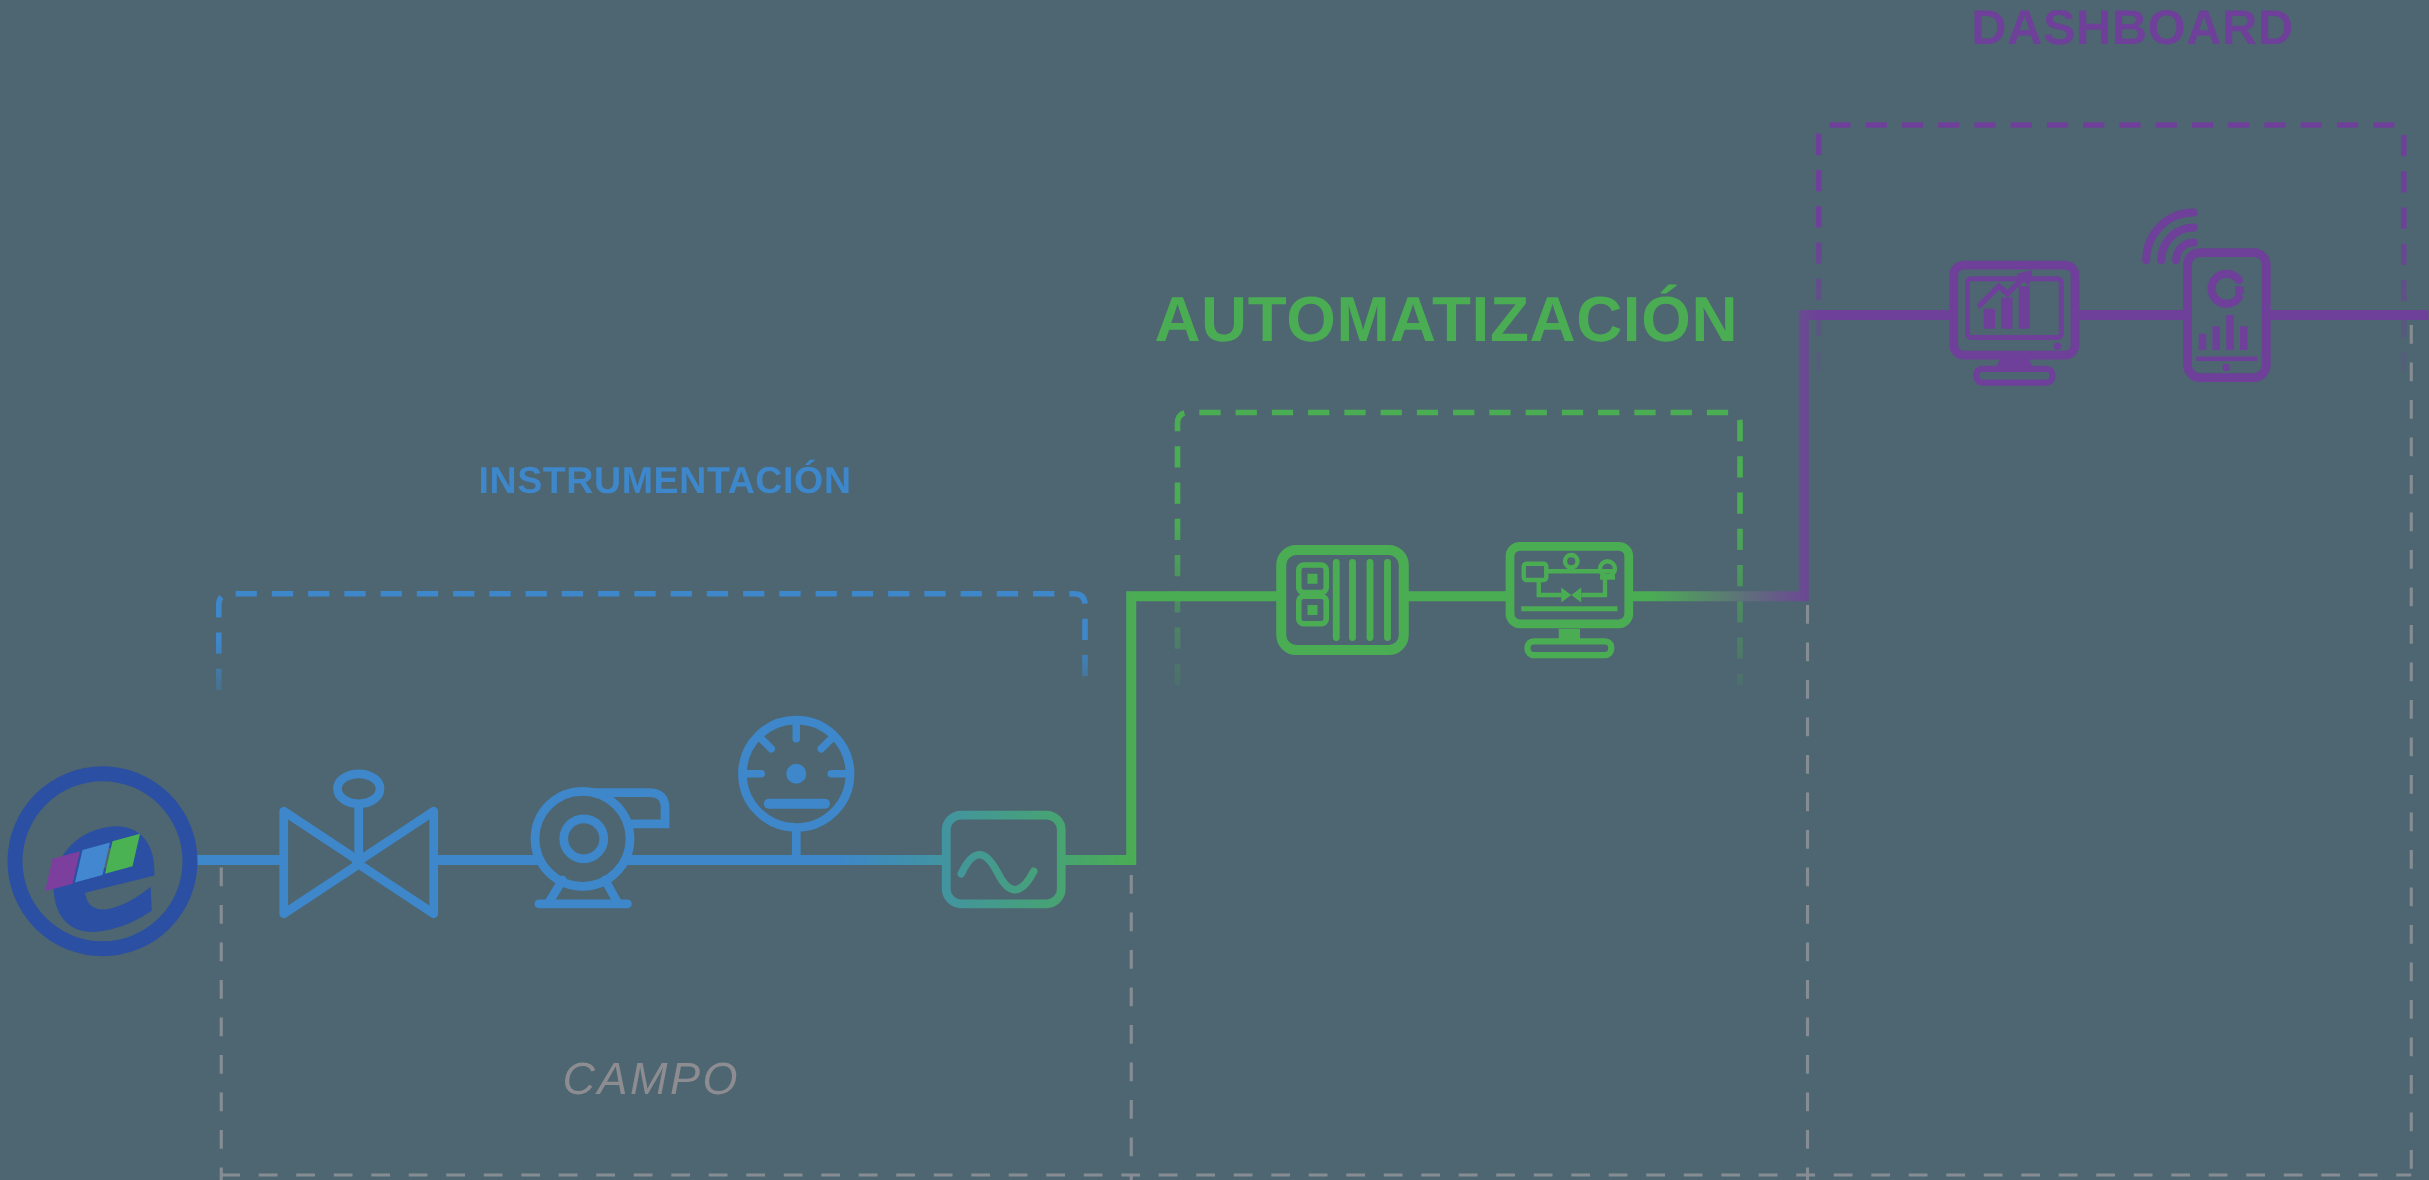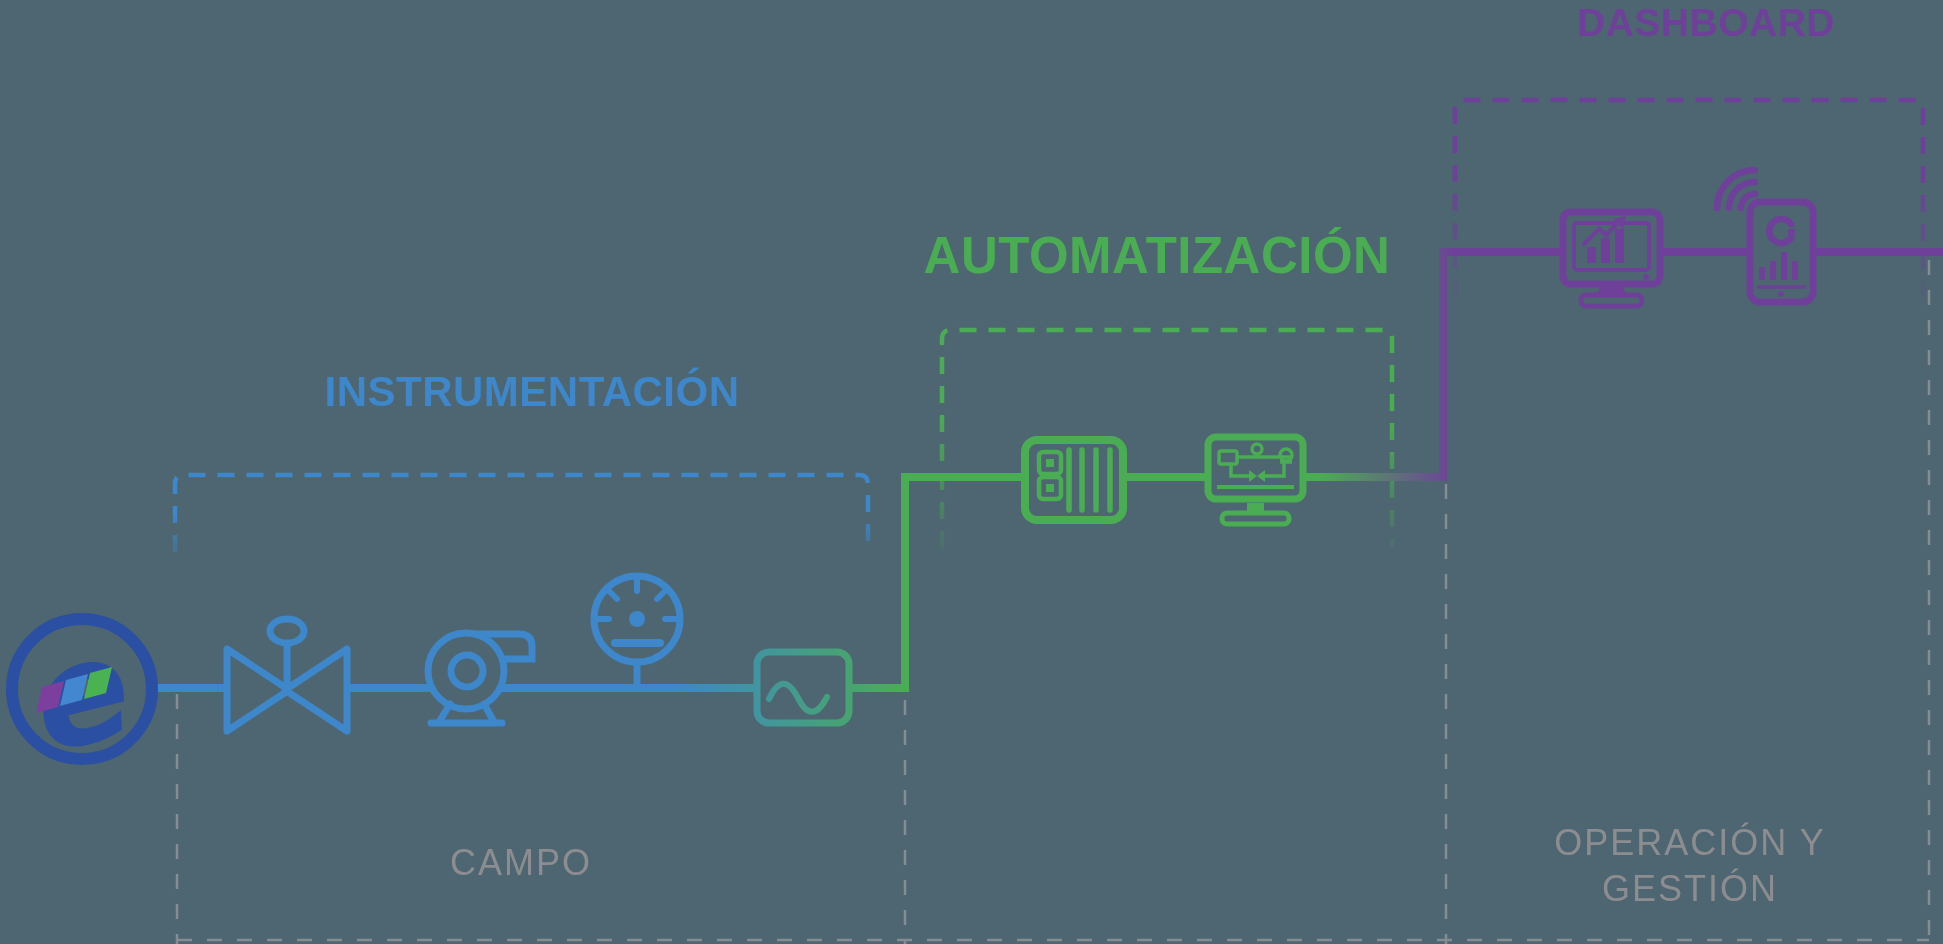--- a/index.html
+++ b/index.html
@@ -7,26 +7,26 @@
     position:relative;width:1943px;height:944px;overflow:hidden;
     background:var(--bg,#4D6671);
     font-family:"Liberation Sans",sans-serif;
   }
   #stage{position:absolute;left:0;top:0;width:1943px;height:944px}
   svg#diagram{position:absolute;left:0;top:0}
   .zone-title{
     position:absolute;font-weight:bold;text-align:center;white-space:nowrap;
     letter-spacing:0.5px;
   }
-  .t-blue{color:var(--blue);font-size:42px}
+  .t-blue{color:var(--blue);font-size:30px}
   .t-green{color:var(--green);font-size:51px}
   .t-purple{color:var(--purple);font-size:39px}
   .stage-label{
     position:absolute;text-align:center;color:var(--gray-label);
-    font-weight:300;font-size:36px;line-height:46px;letter-spacing:2px;
+    font-weight:300;font-size:36px;line-height:46px;letter-spacing:2px;font-style:italic;
   }
   
   .sb{stroke:var(--blue)} .sg{stroke:var(--green)} .sp{stroke:var(--purple)}
   .sn{stroke:var(--navy)} .sgr{stroke:var(--gray-dash)}
   .fb{fill:var(--bg)} .fn{fill:none} .fg{fill:var(--green)} .fp{fill:var(--purple)}
   .fnav{fill:var(--navy)}
   .dash-c{stroke-dasharray:17 12;stroke-width:4.5;fill:none}
   .dash-g{stroke-dasharray:15 15;stroke-width:2.5;fill:none;opacity:.9}
   .rc{stroke-linecap:round}
 </style>
@@ -180,18 +180,14 @@
   <div class="zone-title t-blue" style="left:292px;top:368px;width:480px">INSTRUMENTACIÓN</div>
   <div class="zone-title t-green" style="left:917px;top:226px;width:480px">AUTOMATIZACIÓN</div>
   <div class="zone-title t-purple" style="left:1466px;top:1px;width:480px">DASHBOARD</div>
 
   <div class="stage-label" style="left:281px;top:840px;width:480px">
     <div>CAMPO</div>
     <div></div>
   </div>
   <div class="stage-label" style="left:934px;top:820px;width:480px">
   </div>
-  <div class="stage-label" style="left:1450px;top:820px;width:480px">
-    <div>OPERACIÓN Y</div>
-    <div>GESTIÓN</div>
-  </div>
 
 </div>
 
 </body></html>

